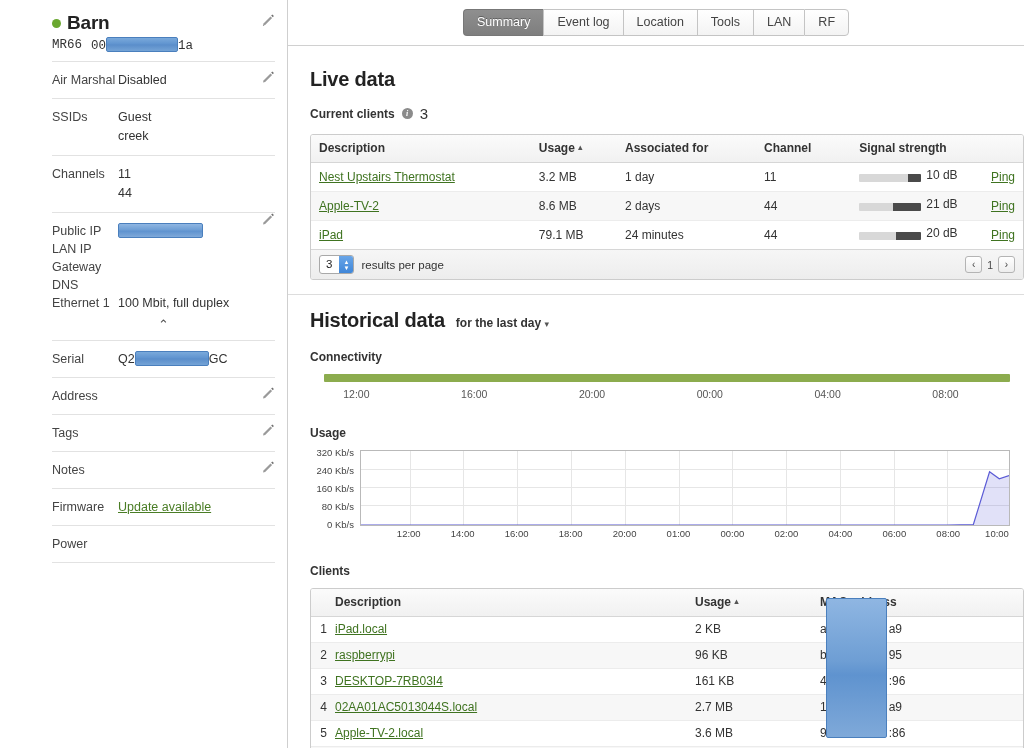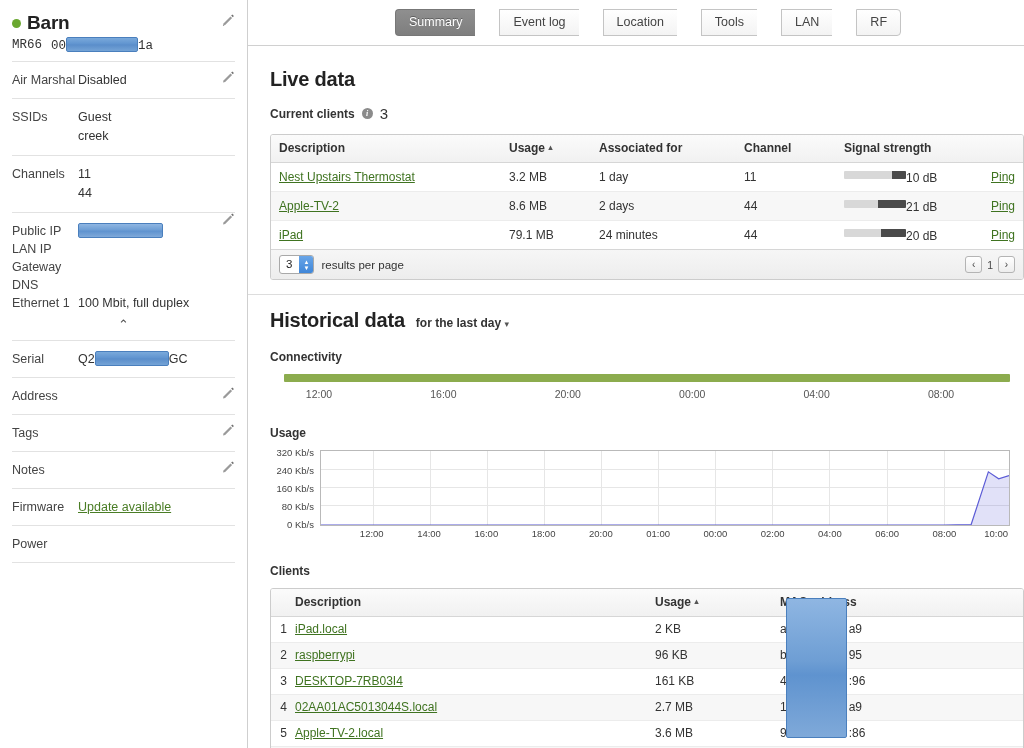--- a/index.html
+++ b/index.html
@@ -3,21 +3,21 @@
 <meta charset="utf-8">
 <style>
   * { box-sizing: border-box; }
   html, body { margin:0; padding:0; }
   body {
     width:1024px; height:748px;
     font-family:"Liberation Sans", sans-serif;
     font-size:12px; color:#333; background:#fff;
     overflow:hidden;
   }
-  #app { display:flex; width:1024px; height:748px; }
+  #app { display:flex; width:1024px; height:748px;padding-left:40px; }
 
   
   #sidebar {
     width:248px; min-width:248px; height:748px;
     background:#fff; border-right:1px solid #cfcfcf;
     padding:0 0 0 0; position:relative;
   }
   .side-row {
     position:relative;
     margin:0 12px;
@@ -70,21 +70,20 @@
     height:46px; border-bottom:1px solid #d0d0d0;
     display:flex; align-items:center; justify-content:center;
     background:#fff;
   }
   .tabs { display:flex; }
   .tab {
     border:1px solid #c4c4c4; border-right:none;
     background:linear-gradient(to bottom,#ffffff,#f3f3f3);
     padding:5px 13px 6px; font-size:12.5px; color:#444;
     border-radius:0;
-    margin-left:24px;
   }
   .tab:first-child { border-radius:4px 0 0 4px; }
   .tab:last-child { border-right:1px solid #c4c4c4; border-radius:0 4px 4px 0;}
   .tab.active {
     background:linear-gradient(to bottom,#8f8f8f,#7e7e7e);
     color:#fff; border-color:#777; text-shadow:0 -1px 0 rgba(0,0,0,.35);
   }
 
   .content { padding:16px 0 0 0; }
   .pad { padding-left:22px; padding-right:0px; }
@@ -124,21 +123,21 @@
   table.dt td {
     font-size:12px; color:#333; padding:5px 8px 6px;
     border-bottom:1px solid #ececec; white-space:nowrap;
   }
   table.dt tr:last-child td { border-bottom:none; }
   table.dt tr.alt td { background:#f7f7f7; }
   .tlink { color:#3f7320; text-decoration:underline; }
   .sortarrow { font-size:8px; color:#555; vertical-align:2px; }
   .idxcol { color:#333; width:16px; padding-right:0 !important; text-align:right;}
 
-  .bar-wrap { display:inline-flex; align-items:flex-start; }
+  .bar-wrap { display:inline-flex; align-items:flex-end; gap:5px; }
   .sbar {
     width:62px; height:8px; background:#d8d8d8; border-radius:1px;
     position:relative; overflow:hidden;
   }
   .sbar i { position:absolute; right:0; top:0; height:100%; background:#4a4a4a; display:block;}
   .db { font-size:12px; color:#333; }
 
   .tfoot {
     background:linear-gradient(to bottom,#f6f6f6,#ededed);
     border-top:1px solid #d6d6d6;

